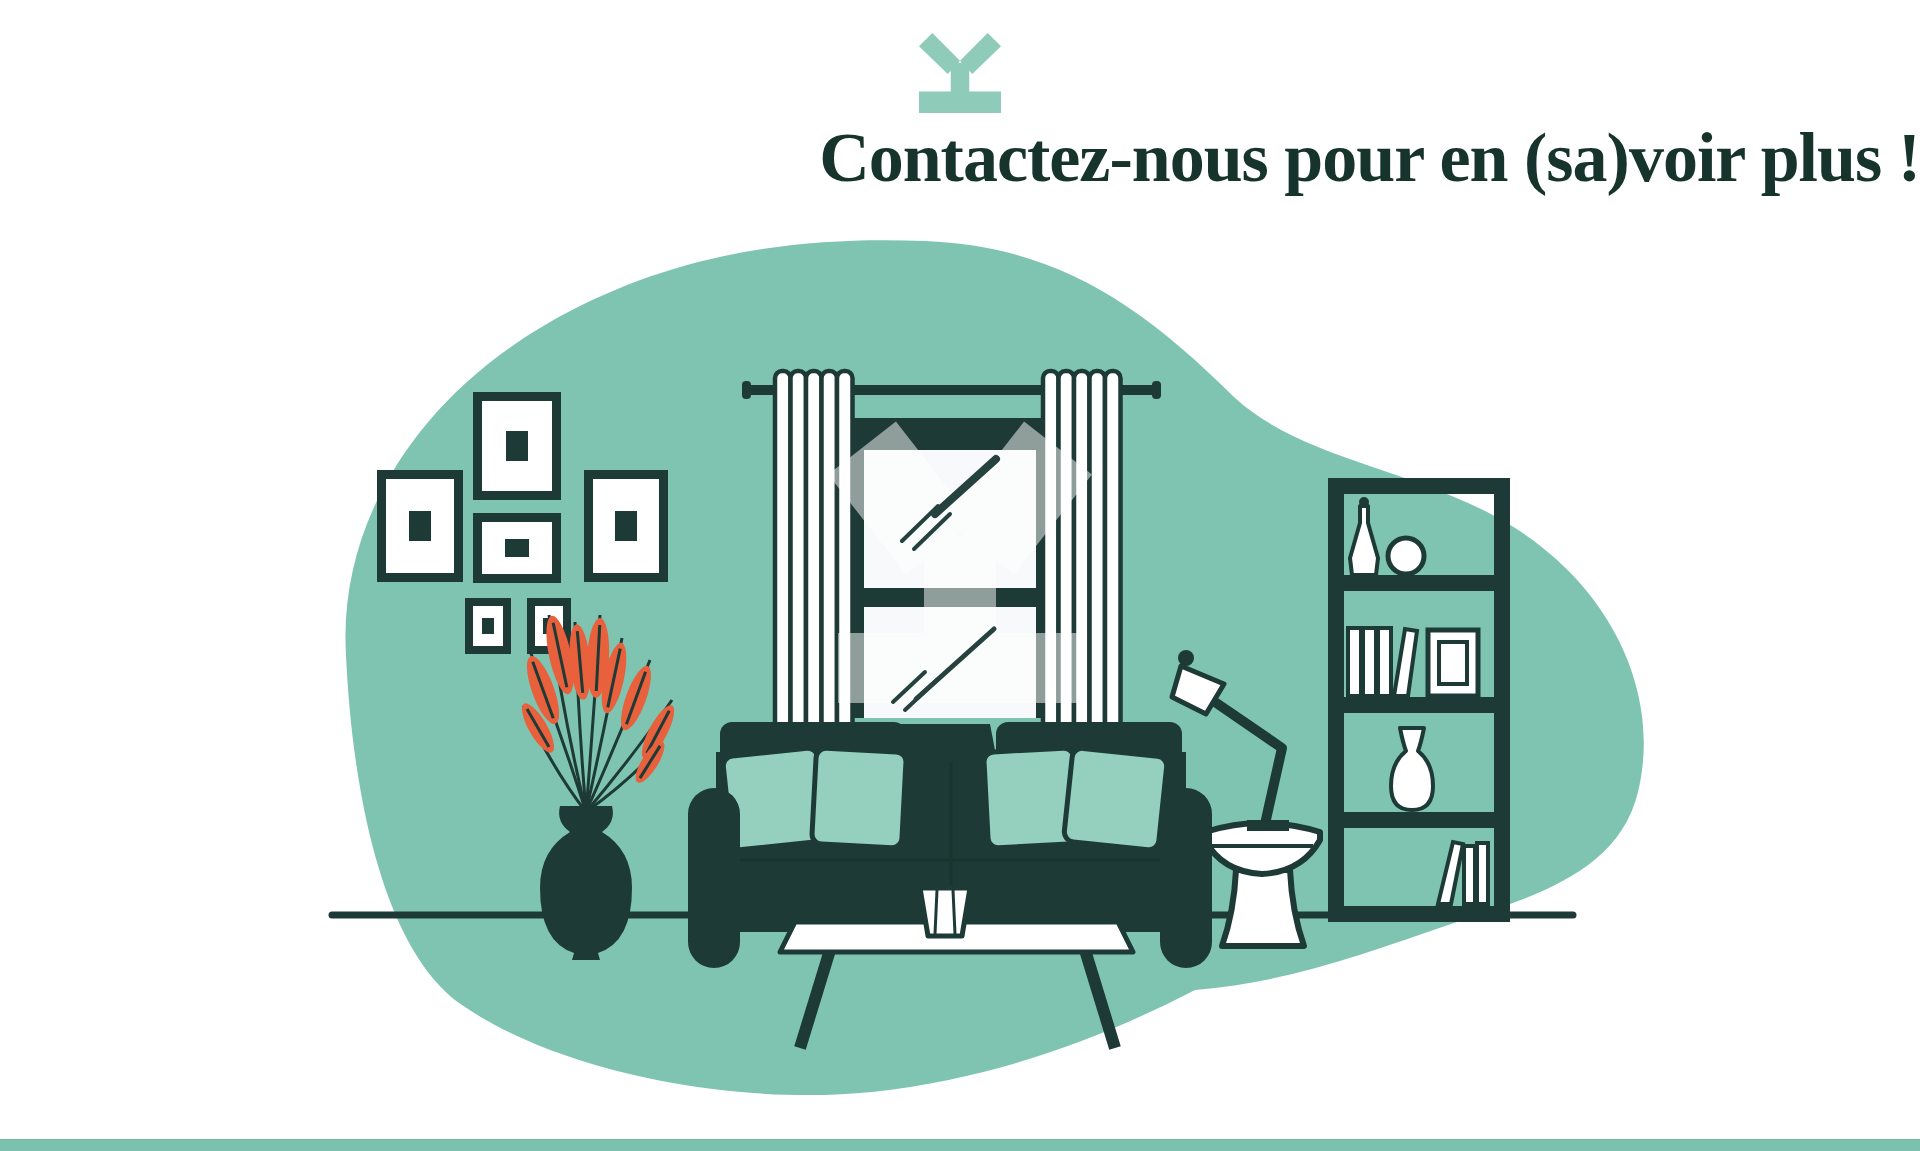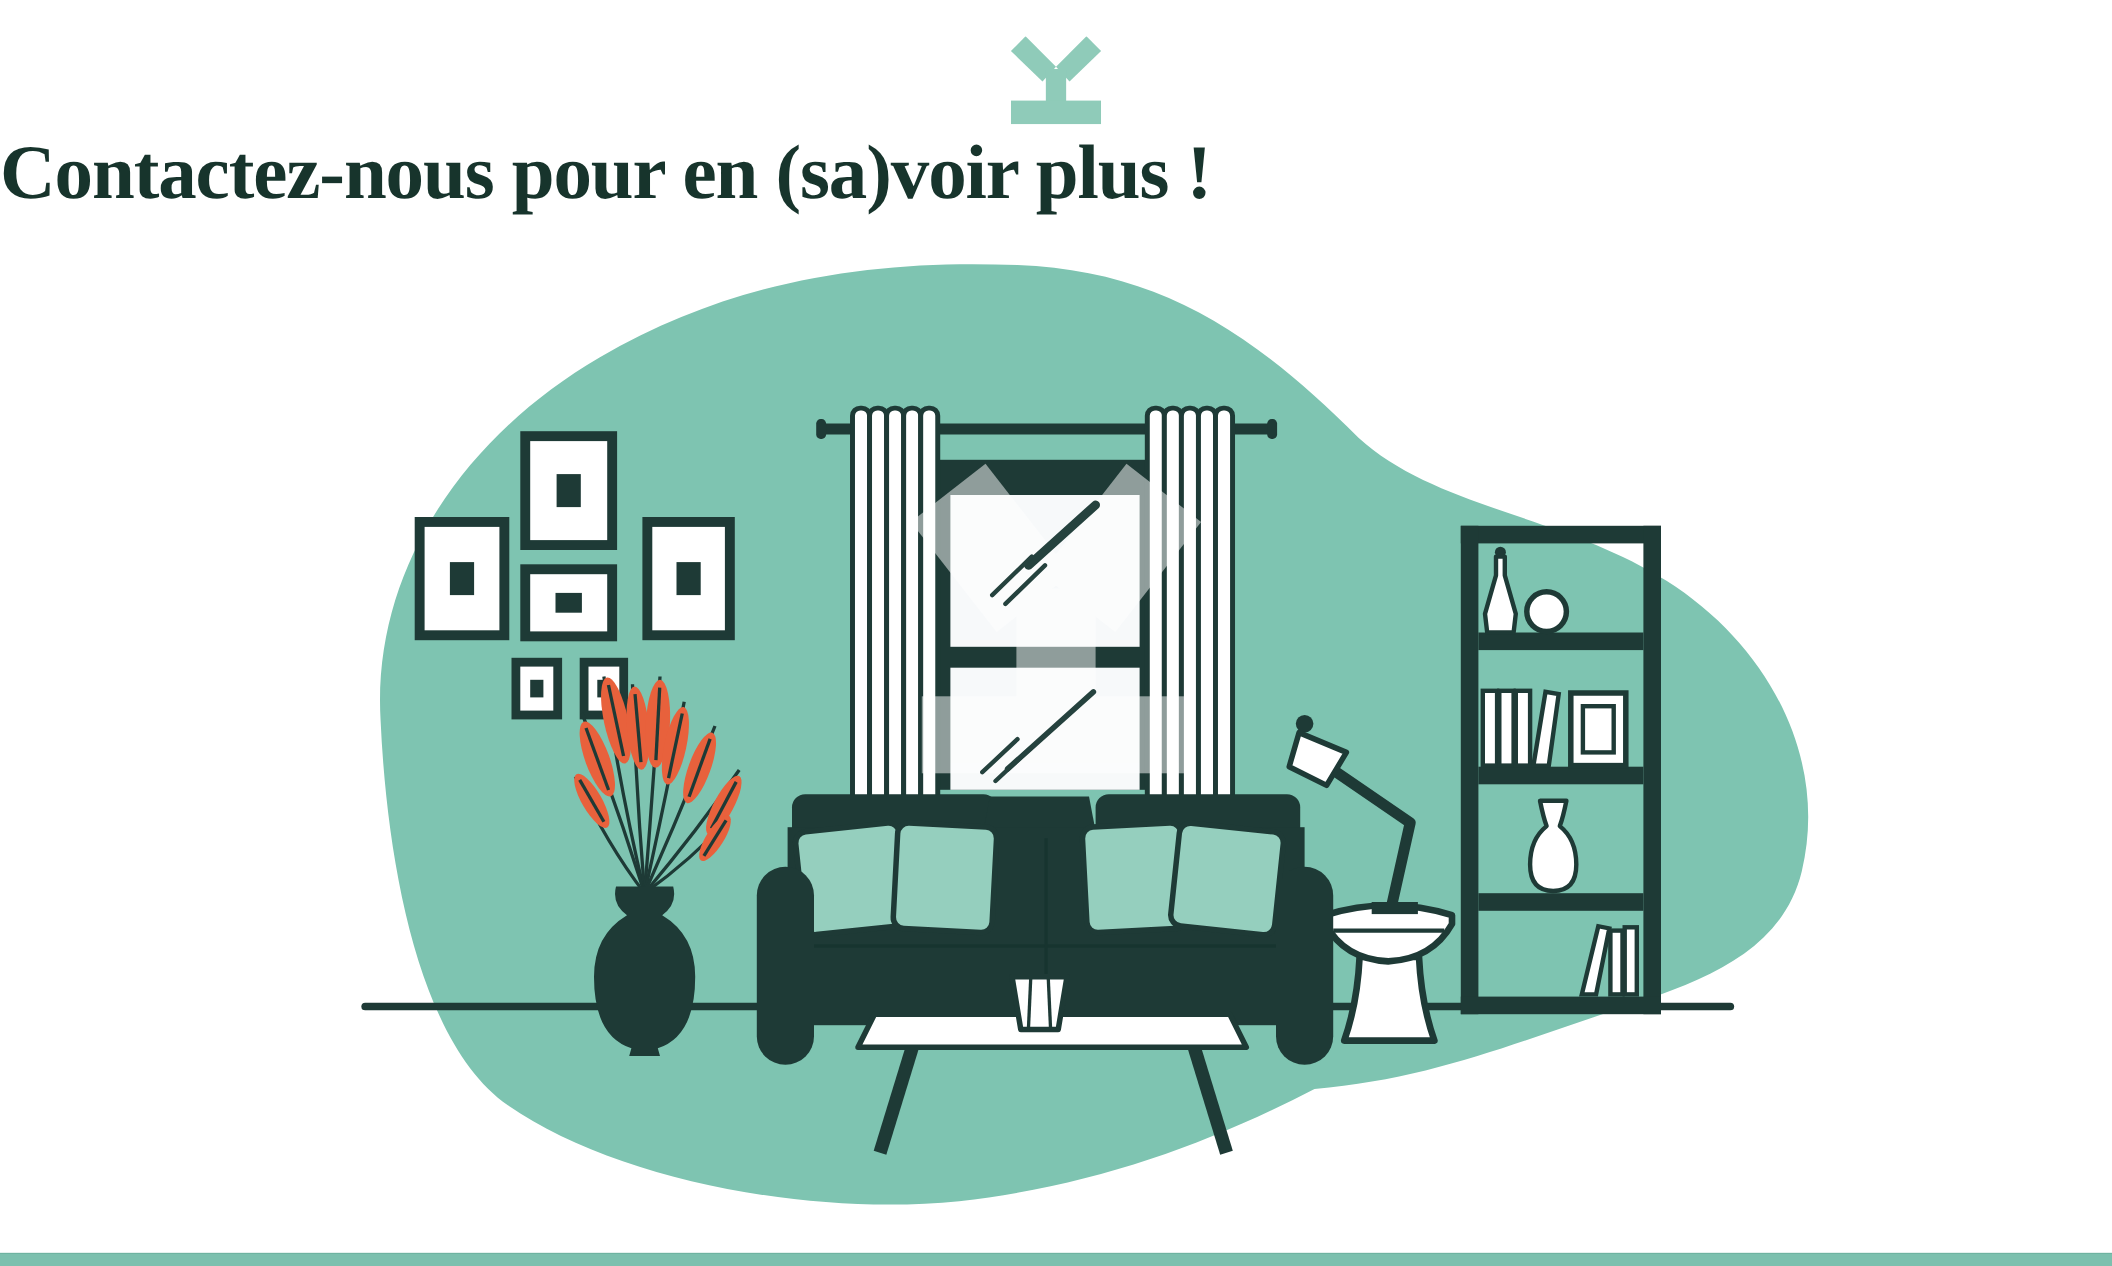--- a/index.html
+++ b/index.html
@@ -9,21 +9,21 @@
     overflow:hidden;
     position:relative;
     font-family:"Liberation Serif", serif;
   }
   .logo-wrap{
     position:absolute;top:33px;left:50%;transform:translateX(-50%);
     width:82px;height:80px;z-index:3;
   }
   h1.headline{
     position:absolute;top:118px;left:0;width:100%;
-    margin:0;text-align:left;
+    margin:0;text-align:right;
     font-family:"Liberation Serif", serif;
     font-weight:700;
     font-size:70px;
     letter-spacing:-1px;
     color:var(--heading,#17342C);
     z-index:3;
   }
   .scene{
     position:absolute;top:0;left:0;width:1920px;height:1151px;z-index:1;
   }

